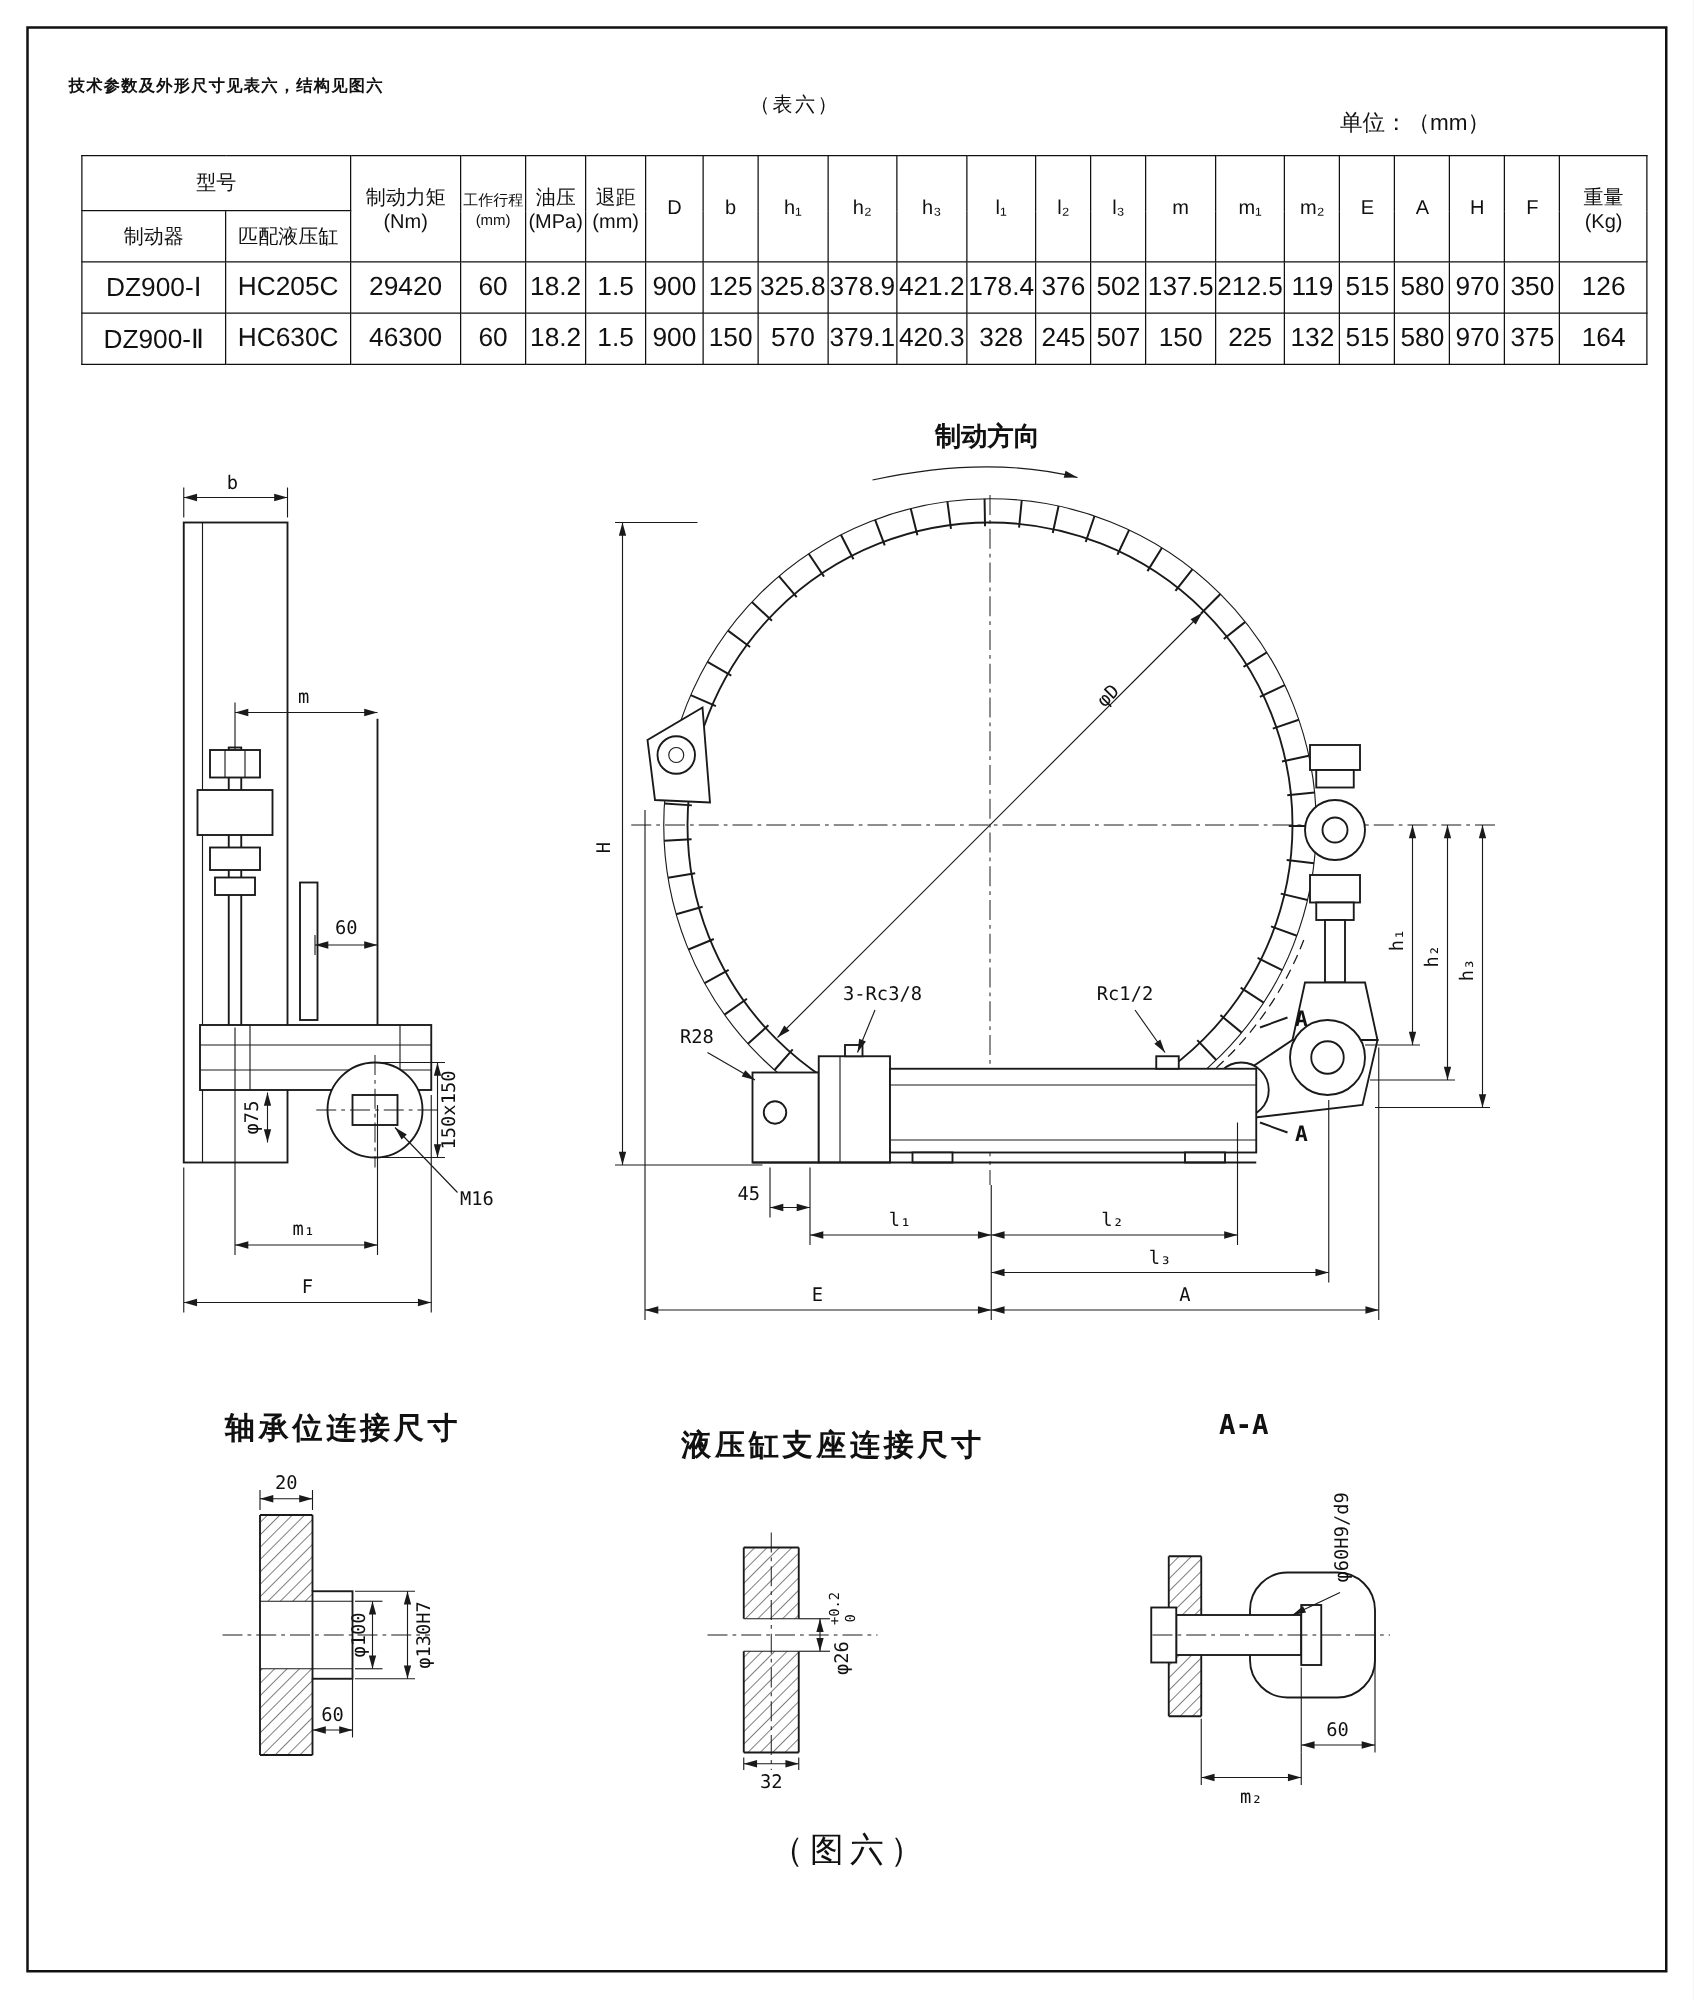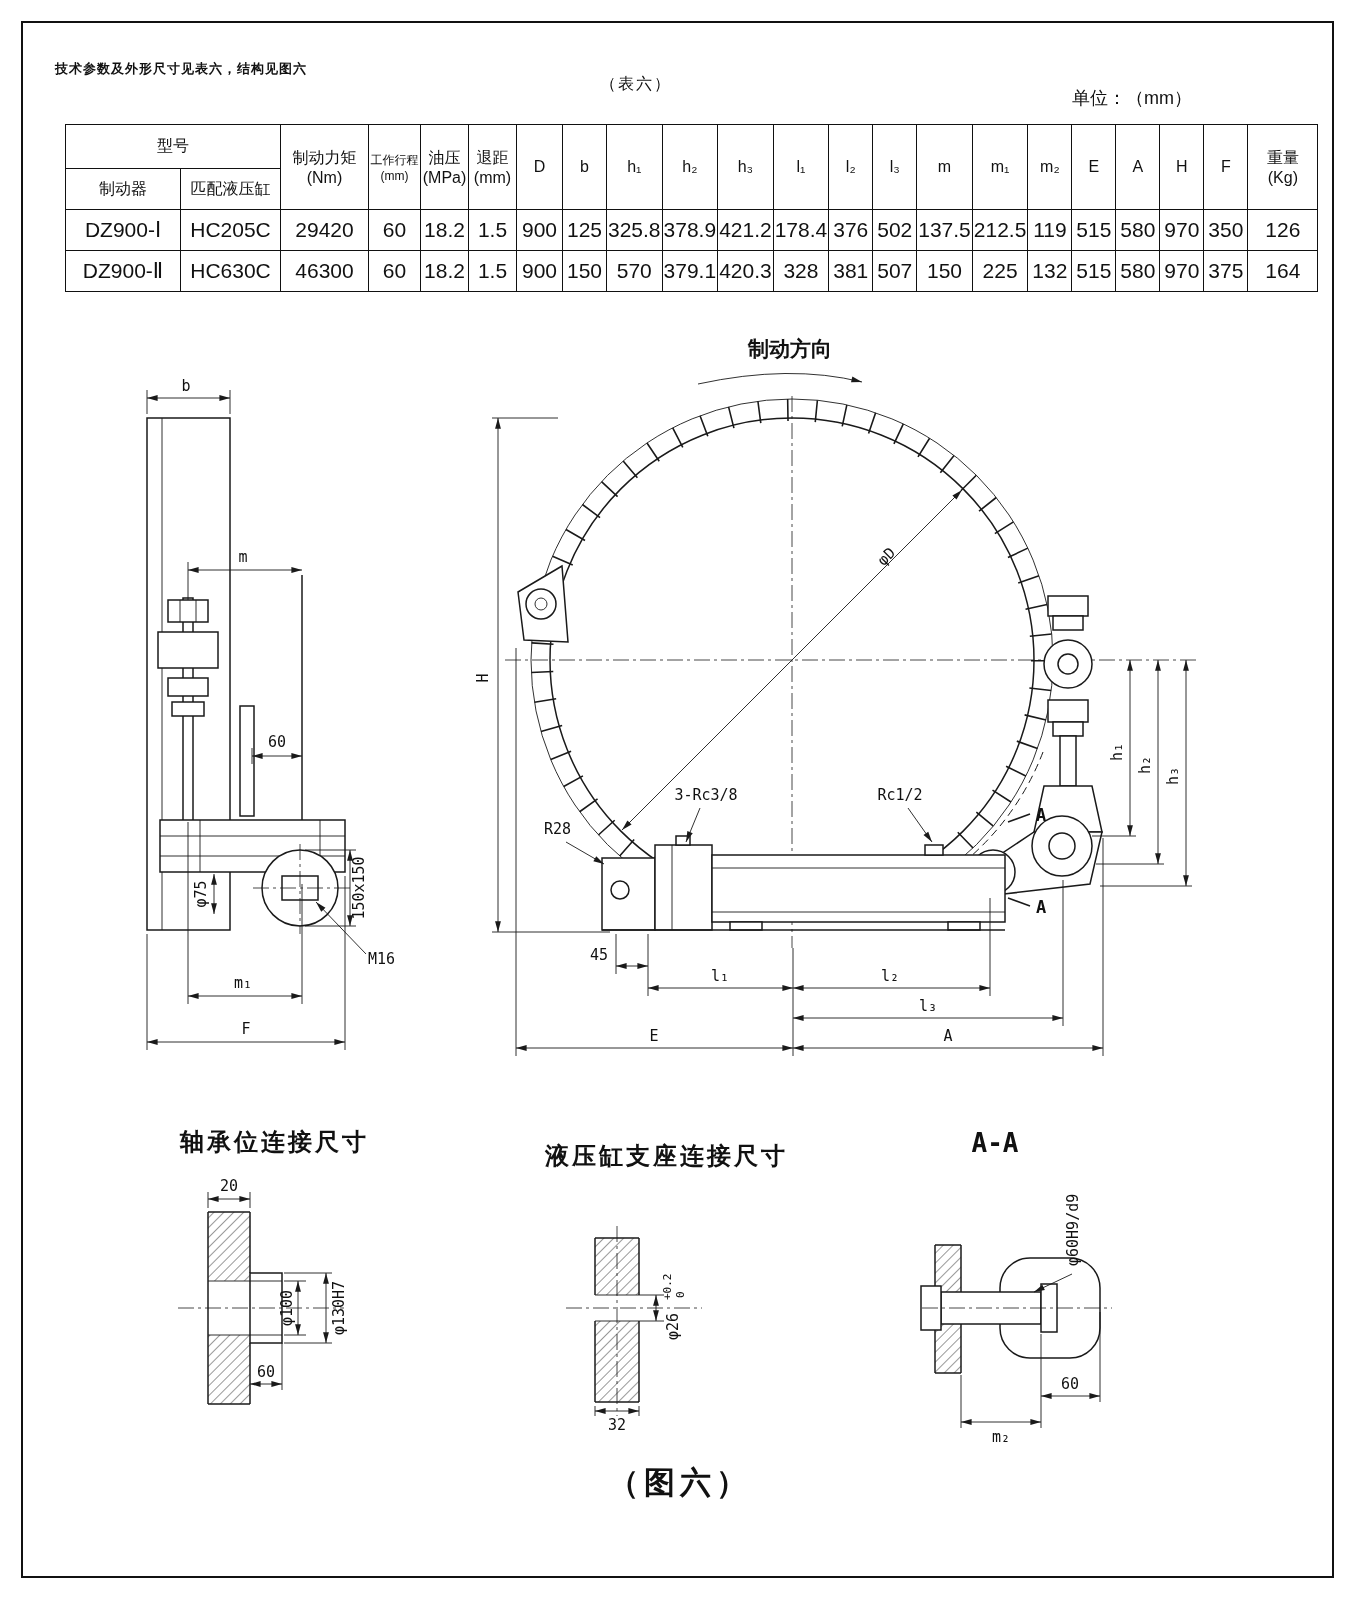--- a/index.html
+++ b/index.html
@@ -25,22 +25,22 @@
   .lead{stroke:#1a1a1a;stroke-width:0.9;fill:none;marker-end:url(#ar)}
   .cl{stroke:#1a1a1a;stroke-width:0.8;fill:none;stroke-dasharray:16 4 3 4}
   .dash{stroke:#1a1a1a;stroke-width:1;fill:none;stroke-dasharray:8 5}
   .tick{stroke:#1a1a1a;stroke-width:22;fill:none;stroke-dasharray:1.6 27}
   .hatchf{fill:url(#hatch);stroke:none}
   text.dtxt{font:15px "DejaVu Sans Mono",monospace;fill:#111}
   text.tol{font:11px "DejaVu Sans Mono",monospace;fill:#111}
   text.ctxt{font:bold 21px "Liberation Sans","DejaVu Sans",sans-serif;fill:#111}
   text.atxt{font:bold 17px "DejaVu Sans Mono",monospace;fill:#111}
   .dtitle{position:absolute;font-size:24px;font-weight:bold;letter-spacing:3px}
-  .aatitle{position:absolute;font-size:26px;font-weight:bold;font-family:"DejaVu Sans Mono",monospace}
-  .fcap{position:absolute;left:560px;top:1462px;width:240px;text-align:center;font-size:31px;font-weight:bold;letter-spacing:5px}
+  .aatitle{position:absolute;font-size:22px;font-weight:bold;font-family:"DejaVu Sans Mono",monospace}
+  .fcap{position:absolute;left:560px;top:1462px;width:240px;text-align:center;font-size:27px;font-weight:normal;letter-spacing:5px}
 </style>
 </head>
 <body>
 
 <div class="page">
   <div class="frame"></div>
 
   <div class="intro">技术参数及外形尺寸见表六，结构见图六</div>
   <div class="tcap">（表六）</div>
   <div class="unit">单位：（mm）</div>
@@ -135,21 +135,21 @@
         <td>46300</td>
         <td>60</td>
         <td>18.2</td>
         <td>1.5</td>
         <td>900</td>
         <td>150</td>
         <td>570</td>
         <td>379.1</td>
         <td>420.3</td>
         <td>328</td>
-        <td>381</td>
+        <td>245</td>
         <td>507</td>
         <td>150</td>
         <td>225</td>
         <td>132</td>
         <td>515</td>
         <td>580</td>
         <td>970</td>
         <td>375</td>
         <td>164</td>
       </tr>

